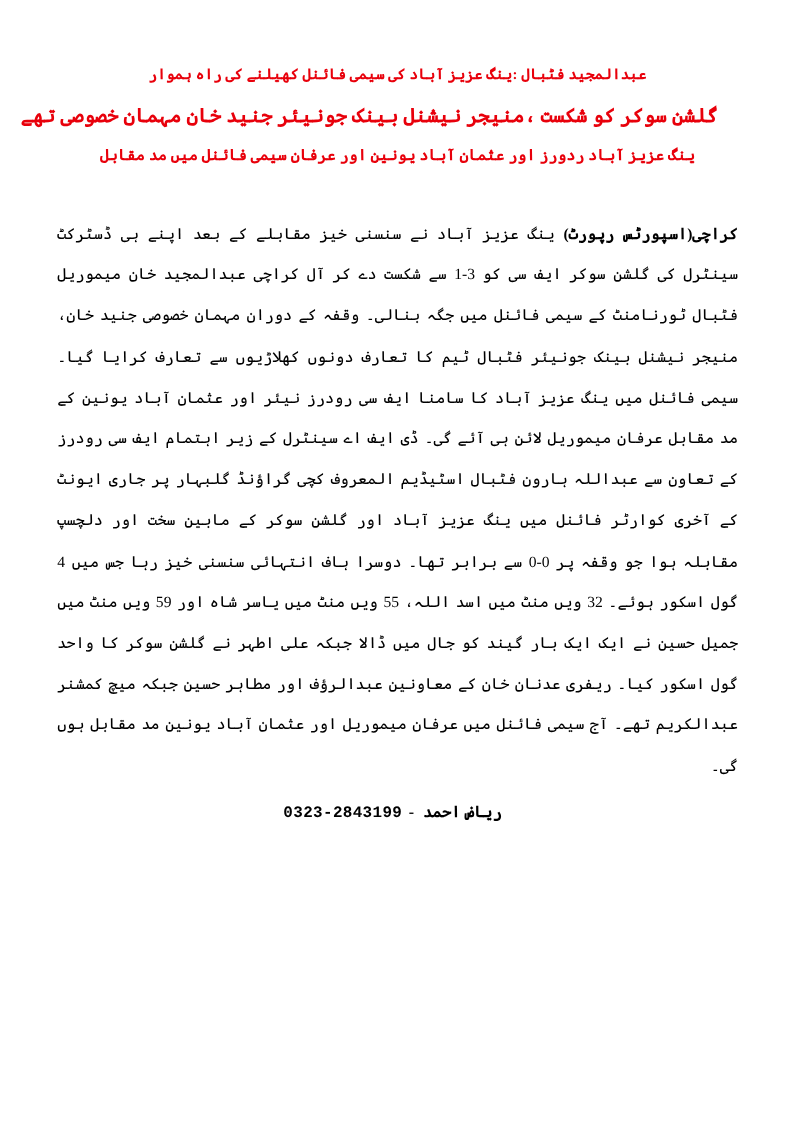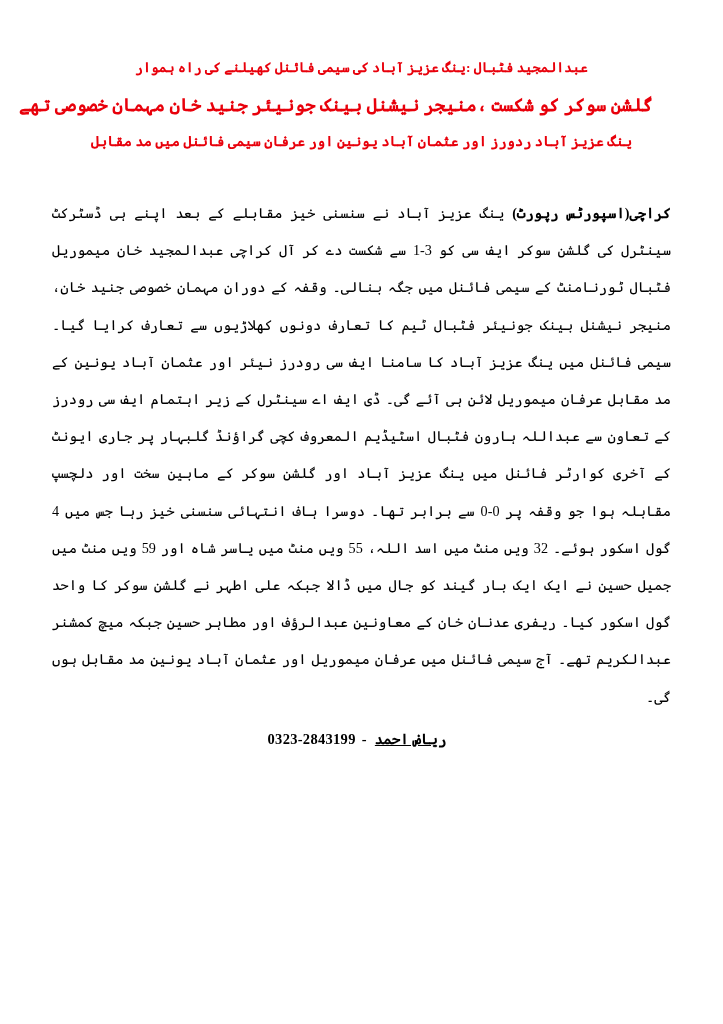--- a/index.html
+++ b/index.html
@@ -63,34 +63,33 @@
   .signature {
     display: inline-block;
     direction: rtl;
     unicode-bidi: embed;
     font-size: 14.5px;
     font-weight: bold;
     letter-spacing: 0.3px;
     margin-right: 40px;
   }
   .sig-phone {
-    font-family: Liberation Serif, serif;
+    font-family: Liberation Mono, monospace;
     direction: ltr;
     unicode-bidi: embed;
     display: inline-block;
     margin-left: 33px;
   }
   .sig-dash {
     display: inline-block;
     padding: 0 6px;
   }
   .sig-name {
     display: inline-block;
     padding: 0 2px;
-    text-decoration: underline;
   }
 </style>
 </head>
 <body>
 
 <div class="page">
 
   <div class="headline-block">
     <div class="headline l1">عبدالمجید فٹبال :ینگ عزیز آباد کی سیمی فائنل کھیلنے کی راہ ہموار</div>
     <div class="headline l2">گلشن سوکر کو شکست ،منیجر نیشنل بینک جونیئر جنید خان مہمان خصوصی تھے</div>

